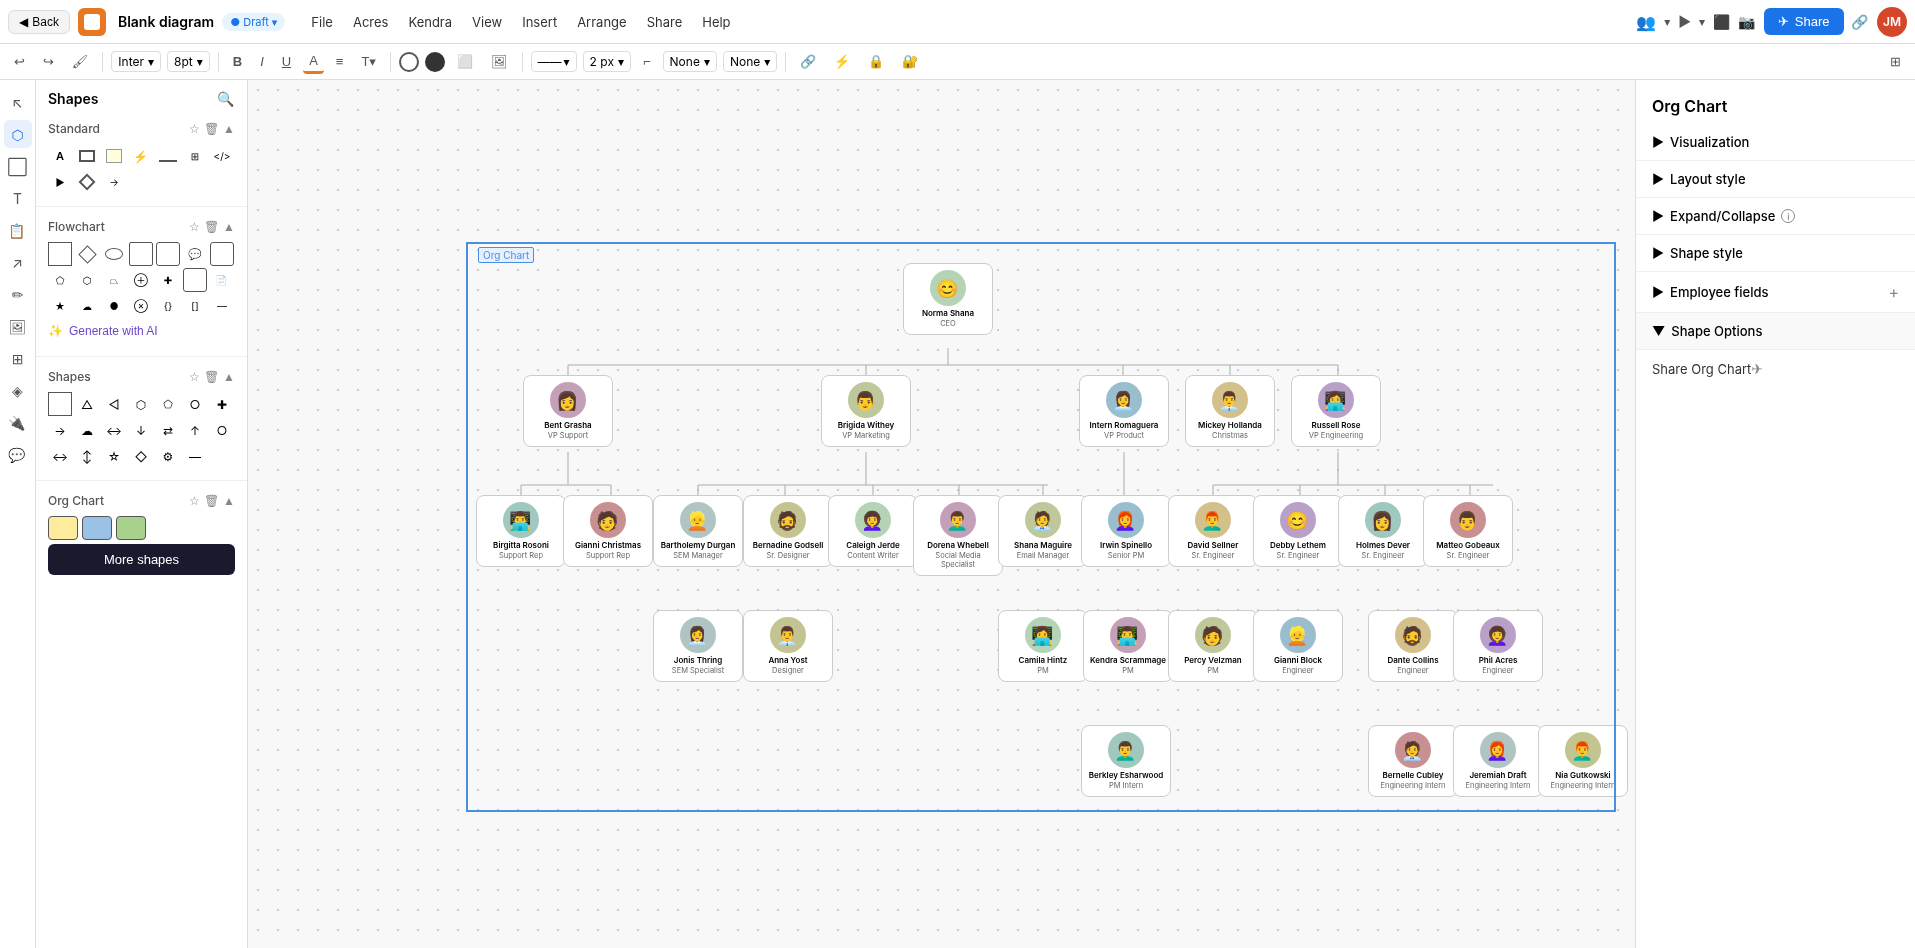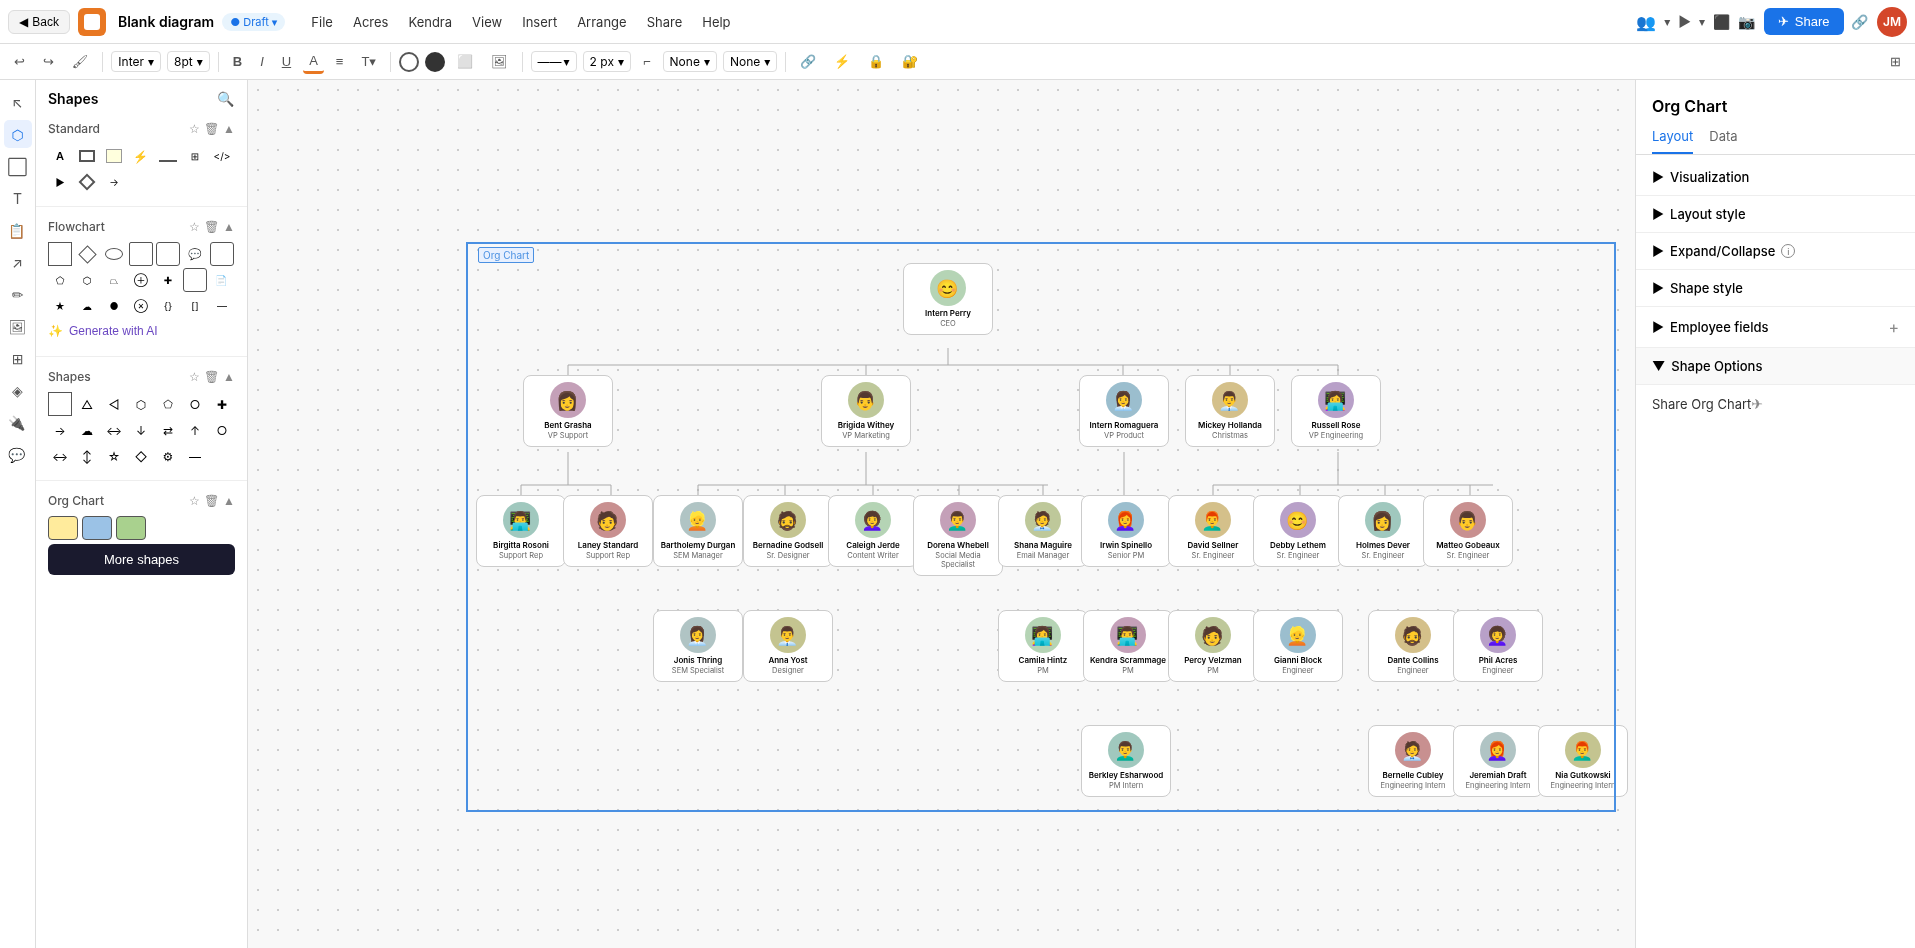--- a/index.html
+++ b/index.html
@@ -522,21 +522,21 @@
       <line x1="1052" y1="405" x2="1052" y2="415" stroke="#aaa" stroke-width="1"></line>
       <line x1="1137" y1="405" x2="1137" y2="415" stroke="#aaa" stroke-width="1"></line>
       <line x1="1222" y1="405" x2="1222" y2="415" stroke="#aaa" stroke-width="1"></line>
     </svg>
 
     <div id="org-nodes">
         <div class="org-node" style="left: 655px; top: 183px;">
           <div class="avatar" style="background: rgb(181, 212, 181);">
             <span style="font-size:18px;">😊</span>
           </div>
-          <div class="node-name">Intern Perry</div>
+          <div class="node-name">Norma Shana</div>
           <div class="node-title">CEO</div>
         </div>
         <div class="org-node" style="left: 275px; top: 295px;">
           <div class="avatar" style="background: rgb(196, 160, 184);">
             <span style="font-size:18px;">👩</span>
           </div>
           <div class="node-name">Bent Grasha</div>
           <div class="node-title">VP Support</div>
         </div>
         <div class="org-node" style="left: 573px; top: 295px;">
@@ -571,21 +571,21 @@
           <div class="avatar" style="background: rgb(160, 200, 190);">
             <span style="font-size:18px;">👨‍💻</span>
           </div>
           <div class="node-name">Birgitta Rosoni</div>
           <div class="node-title">Support Rep</div>
         </div>
         <div class="org-node" style="left: 315px; top: 415px;">
           <div class="avatar" style="background: rgb(200, 144, 144);">
             <span style="font-size:18px;">🧑</span>
           </div>
-          <div class="node-name">Laney Standard</div>
+          <div class="node-name">Gianni Christmas</div>
           <div class="node-title">Support Rep</div>
         </div>
         <div class="org-node" style="left: 405px; top: 415px;">
           <div class="avatar" style="background: rgb(176, 196, 196);">
             <span style="font-size:18px;">👱</span>
           </div>
           <div class="node-name">Bartholemy Durgan</div>
           <div class="node-title">SEM Manager</div>
         </div>
         <div class="org-node" style="left: 495px; top: 415px;">
@@ -733,24 +733,20 @@
             <span style="font-size:18px;">👨‍🦰</span>
           </div>
           <div class="node-name">Nia Gutkowski</div>
           <div class="node-title">Engineering Intern</div>
         </div>
       </div>
   </div>
 
   <div id="right-sidebar">
     <div class="right-title">Org Chart</div>
-    <div class="right-tabs">
-      <div class="right-tab active">Layout</div>
-      <div class="right-tab">Data</div>
-    </div>
 
     <div class="right-section">
       <div class="right-section-label">
         <span>▶</span>
         Visualization
       </div>
     </div>
 
     <div class="right-section">
       <div class="right-section-label">

